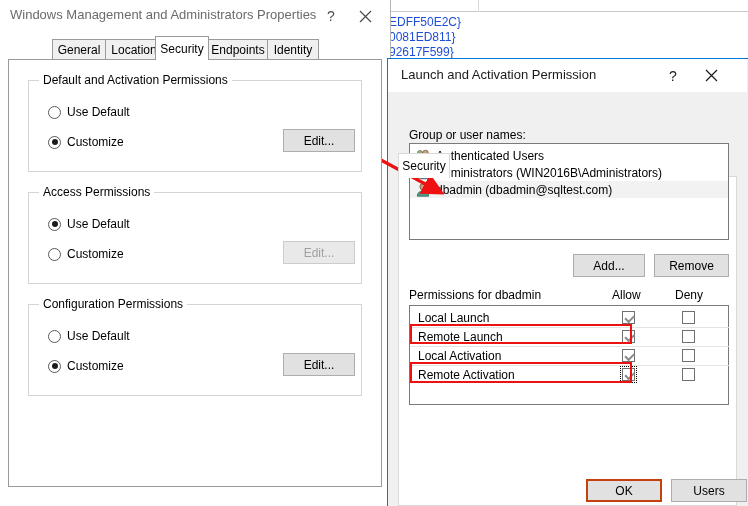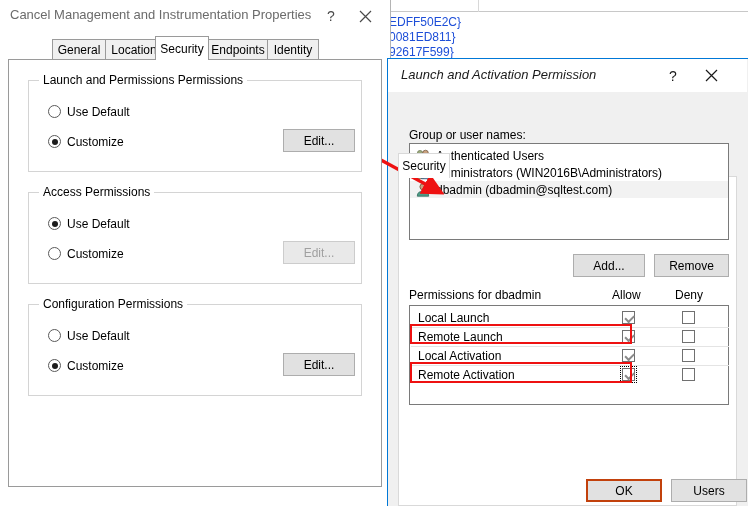--- a/index.html
+++ b/index.html
@@ -41,39 +41,39 @@
   .tab.active{top:0;height:24px;background:#ffffff;border-color:#9a9a9a;z-index:3;}
   #left-tabbody{
     position:absolute;left:8px;top:59px;width:374px;height:428px;
     background:#ffffff;border:1px solid #9a9a9a;box-sizing:border-box;z-index:2;
   }
   #tabbody-mask{position:absolute;left:0;top:0;height:2px;background:#ffffff;z-index:4;}
 
   
   .groupbox{position:absolute;border:1px solid #d4d4d4;box-sizing:border-box;background:transparent;}
   .groupbox-title{position:absolute;top:-8px;left:10px;background:#ffffff;padding:0 4px;font-size:12px;color:#000;white-space:nowrap;}
-  .radio-row{position:absolute;display:flex;}
+  .radio-row{position:absolute;display:flex;align-items:center;}
   .radio{width:13px;height:13px;border:1px solid #5a5a5a;border-radius:50%;box-sizing:border-box;background:#fff;position:relative;flex:none;}
   .radio.checked::after{content:"";position:absolute;left:2.5px;top:2.5px;width:6px;height:6px;border-radius:50%;background:#1c1c1c;}
   .radio-label{margin-left:6px;font-size:12px;color:#000;white-space:nowrap;}
   .btn{
     position:absolute;background:#e1e1e1;border:1px solid #adadad;box-sizing:border-box;
     display:flex;align-items:center;justify-content:center;font-size:12px;color:#000;cursor:default;
   }
   .btn.disabled{color:#a0a0a0;background:#e9e9e9;border-color:#cccccc;}
   #learn-more{position:absolute;left:18px;top:461px;font-size:12px;color:#000;white-space:nowrap;}
   #learn-more a{color:#0b63ce;text-decoration:underline;}
 
   
   #right-dialog{
     position:absolute;left:387px;top:58px;width:361px;height:448px;
     background:#f0f0f0;border:1px solid #0078d7;border-right:none;border-bottom:none;box-sizing:border-box;
   }
   #right-titlebar{position:absolute;left:0;top:0;width:359px;height:33px;background:#ffffff;}
-  #right-title{position:absolute;left:13px;top:8px;font-size:13px;color:#1a1a1a;white-space:nowrap;font-style:italic;}
+  #right-title{position:absolute;left:13px;top:8px;font-size:13px;color:#1a1a1a;white-space:nowrap;}
   #right-help-btn{position:absolute;left:272px;top:5px;width:26px;height:23px;
     display:flex;align-items:center;justify-content:center;font-size:14px;color:#1a1a1a;cursor:default;}
   #right-close-btn{position:absolute;left:308px;top:5px;width:30px;height:23px;
     display:flex;align-items:center;justify-content:center;cursor:default;}
   #right-tabbody{
     position:absolute;left:10px;top:117px;width:339px;height:330px;
     background:#ffffff;border:1px solid #d9d9d9;box-sizing:border-box;
   }
   #right-tab-security{
     position:absolute;left:10px;top:94px;width:52px;height:25px;background:#ffffff;
@@ -122,42 +122,42 @@
   <div id="bg-hdr-line"></div>
   <div id="bg-col-sep"></div>
   <div class="bg-guid" style="top:15px">EDFF50E2C}</div>
   <div class="bg-guid" style="top:30px">0081ED811}</div>
   <div class="bg-guid" style="top:45px">92617F599}</div>
 </div>
 
 <div id="left-dialog">
 
   <div id="left-titlebar">
-    <div id="left-title">Cancel Management and Instrumentation Properties</div>
+    <div id="left-title">Windows Management and Administrators Properties</div>
     <div id="left-help-btn">?</div>
     <div id="left-close-btn">
       <svg width="13" height="13" viewBox="0 0 13 13">
           <path d="M1 1 L12 12 M12 1 L1 12" stroke="#4a4a4a" stroke-width="1.2" fill="none"></path>
         </svg>
     </div>
   </div>
 
   <div id="left-tabstrip">
     <div class="tab" style="left:8px;width:54px">General</div>
     <div class="tab" style="left:61px;width:58px">Location</div>
     <div class="tab active" style="left:111px;width:54px">Security</div>
     <div class="tab" style="left:164px;width:60px">Endpoints</div>
     <div class="tab" style="left:223px;width:52px">Identity</div>
   </div>
 
   <div id="left-tabbody">
     <div id="tabbody-mask" style="left:102px;width:53px"></div>
 
     <div class="groupbox" style="left:19px;top:20px;width:334px;height:92px">
-      <div class="groupbox-title">Launch and Permissions Permissions</div>
+      <div class="groupbox-title">Default and Activation Permissions</div>
       <div class="radio-row" style="left:19px;top:24px">
         <span class="radio"></span>
         <span class="radio-label">Use Default</span>
       </div>
       <div class="radio-row" style="left:19px;top:54px">
         <span class="radio checked"></span>
         <span class="radio-label">Customize</span>
       </div>
       <div class="btn" style="left:254px;top:48px;width:72px;height:23px">Edit...</div>
     </div>

